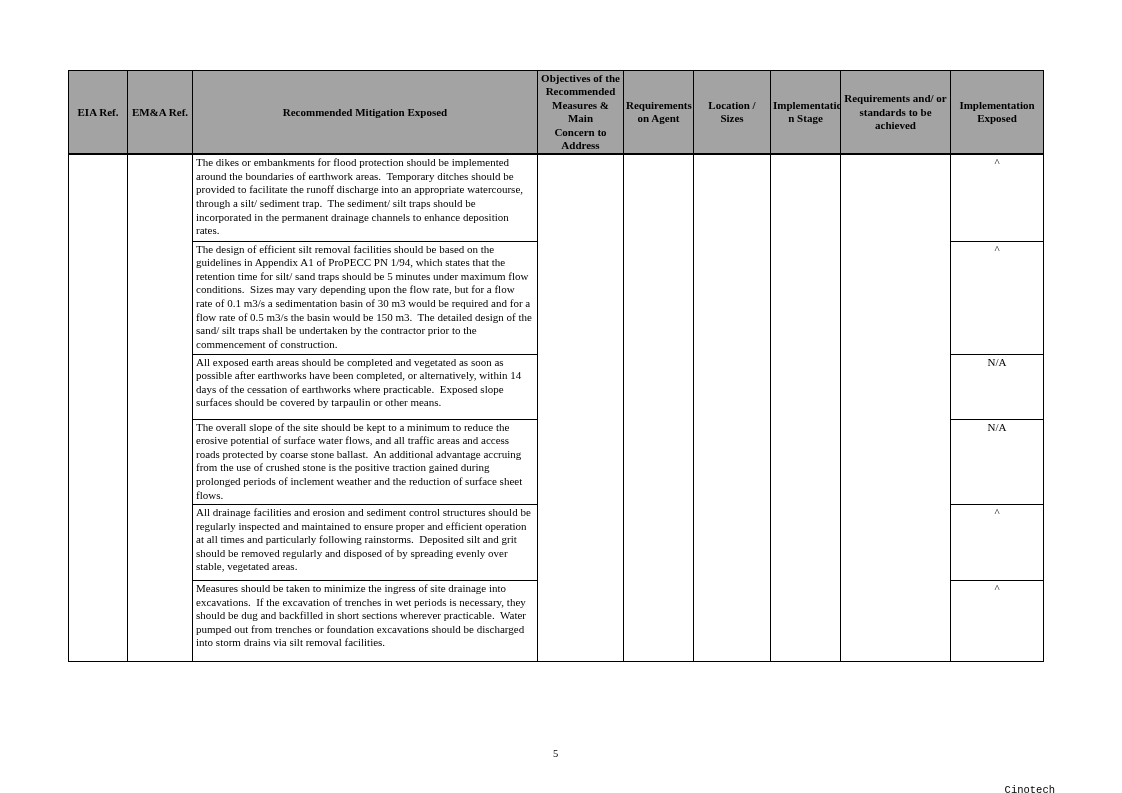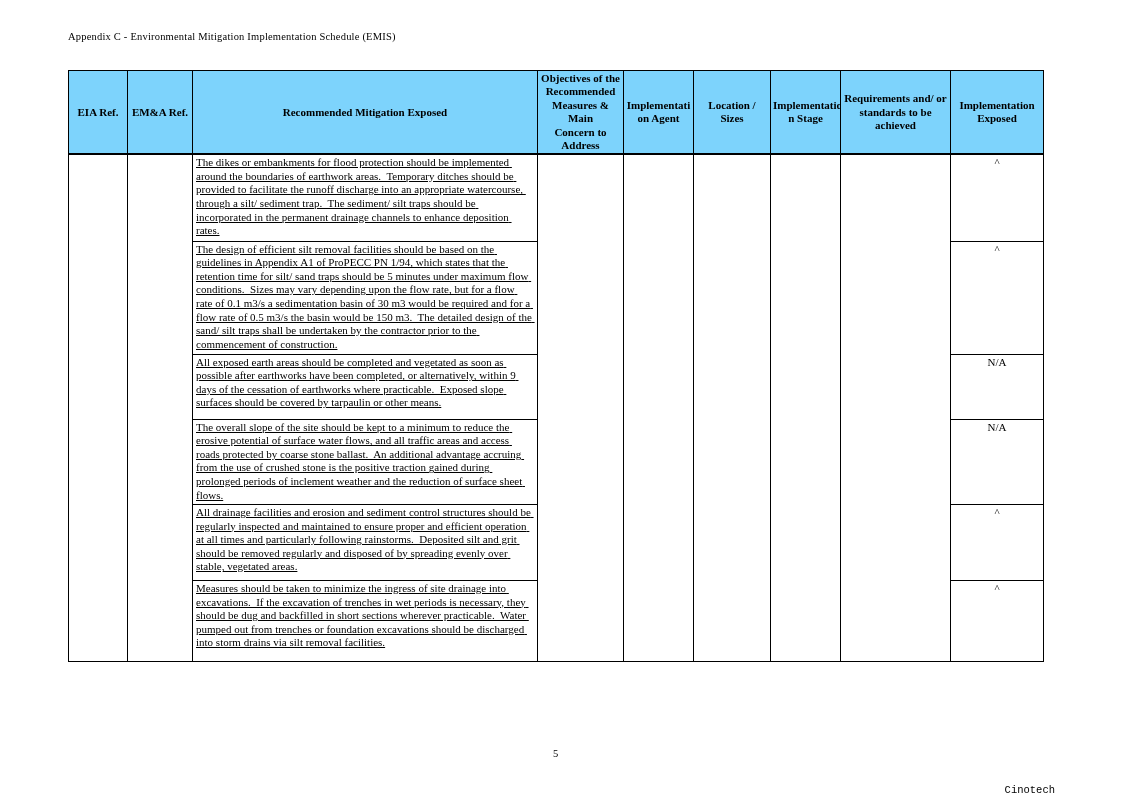--- a/index.html
+++ b/index.html
@@ -31,21 +31,21 @@
     width: 975px;
     border-collapse: collapse;
     table-layout: fixed;
   }
   table.emis-table th,
   table.emis-table td {
     border: 1px solid #000000;
     overflow: hidden;
   }
   table.emis-table thead th {
-    background: #7dd3fc;
+    background: #a3a3a3;
     font-weight: bold;
     font-size: 11px;
     line-height: 1.22;
     text-align: center;
     vertical-align: middle;
     white-space: pre-line;
     padding: 1px 2px;
     border-bottom: 2px solid #000000;
   }
   tr.header-row { height: 62px; }
@@ -55,21 +55,20 @@
   tr.body-row-4 { height: 80px; }
   tr.body-row-5 { height: 76px; }
   tr.body-row-6 { height: 81px; }
   td.measure-cell {
     font-size: 11px;
     line-height: 1.23;
     text-align: left;
     vertical-align: top;
     padding: 1px 4px 2px 3px;
     white-space: pre-wrap;
-    text-decoration: underline;
   }
   td.status-cell {
     font-size: 11px;
     text-align: center;
     vertical-align: top;
     padding-top: 1px;
   }
   td.empty-span-cell {
     background: #ffffff;
   }
@@ -88,21 +87,20 @@
     text-align: right;
     font-size: 10.5px;
     font-family: Liberation Mono, monospace;
   }
 </style>
 </head>
 <body>
 
 <div class="page">
 
-  <div class="doc-title">Appendix C - Environmental Mitigation Implementation Schedule (EMIS)</div>
 
   <table class="emis-table">
     <colgroup>
       <col style="width:59px">
       <col style="width:65px">
       <col style="width:345px">
       <col style="width:86px">
       <col style="width:70px">
       <col style="width:77px">
       <col style="width:70px">
@@ -112,21 +110,21 @@
     <thead>
       <tr class="header-row">
         <th>EIA Ref.</th>
         <th>EM&amp;A Ref.</th>
         <th>Recommended Mitigation Exposed</th>
         <th>Objectives of the
 Recommended
 Measures &amp; Main
 Concern to
 Address</th>
-        <th>Implementati
+        <th>Requirements
 on Agent</th>
         <th>Location /
 Sizes</th>
         <th>Implementatio
 n Stage</th>
         <th>Requirements and/ or
 standards to be
 achieved</th>
         <th>Implementation
 Exposed</th>
@@ -142,21 +140,21 @@
         <td class="empty-span-cell" rowspan="6"></td>
         <td class="empty-span-cell" rowspan="6"></td>
         <td class="empty-span-cell" rowspan="6"></td>
         <td class="status-cell">^</td>
       </tr>
       <tr class="body-row-2">
         <td class="measure-cell">The design of efficient silt removal facilities should be based on the guidelines in Appendix A1 of ProPECC PN 1/94, which states that the retention time for silt/ sand traps should be 5 minutes under maximum flow conditions.  Sizes may vary depending upon the flow rate, but for a flow rate of 0.1 m3/s a sedimentation basin of 30 m3 would be required and for a flow rate of 0.5 m3/s the basin would be 150 m3.  The detailed design of the sand/ silt traps shall be undertaken by the contractor prior to the commencement of construction.</td>
         <td class="status-cell">^</td>
       </tr>
       <tr class="body-row-3">
-        <td class="measure-cell">All exposed earth areas should be completed and vegetated as soon as possible after earthworks have been completed, or alternatively, within 9 days of the cessation of earthworks where practicable.  Exposed slope surfaces should be covered by tarpaulin or other means.</td>
+        <td class="measure-cell">All exposed earth areas should be completed and vegetated as soon as possible after earthworks have been completed, or alternatively, within 14 days of the cessation of earthworks where practicable.  Exposed slope surfaces should be covered by tarpaulin or other means.</td>
         <td class="status-cell">N/A</td>
       </tr>
       <tr class="body-row-4">
         <td class="measure-cell">The overall slope of the site should be kept to a minimum to reduce the erosive potential of surface water flows, and all traffic areas and access roads protected by coarse stone ballast.  An additional advantage accruing from the use of crushed stone is the positive traction gained during prolonged periods of inclement weather and the reduction of surface sheet flows.</td>
         <td class="status-cell">N/A</td>
       </tr>
       <tr class="body-row-5">
         <td class="measure-cell">All drainage facilities and erosion and sediment control structures should be regularly inspected and maintained to ensure proper and efficient operation at all times and particularly following rainstorms.  Deposited silt and grit should be removed regularly and disposed of by spreading evenly over stable, vegetated areas.</td>
         <td class="status-cell">^</td>
       </tr>

